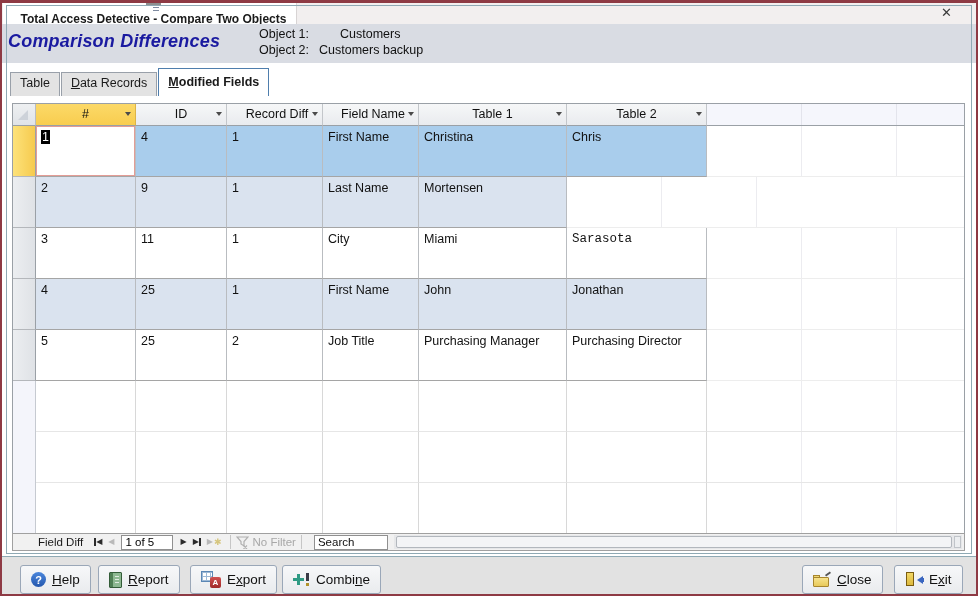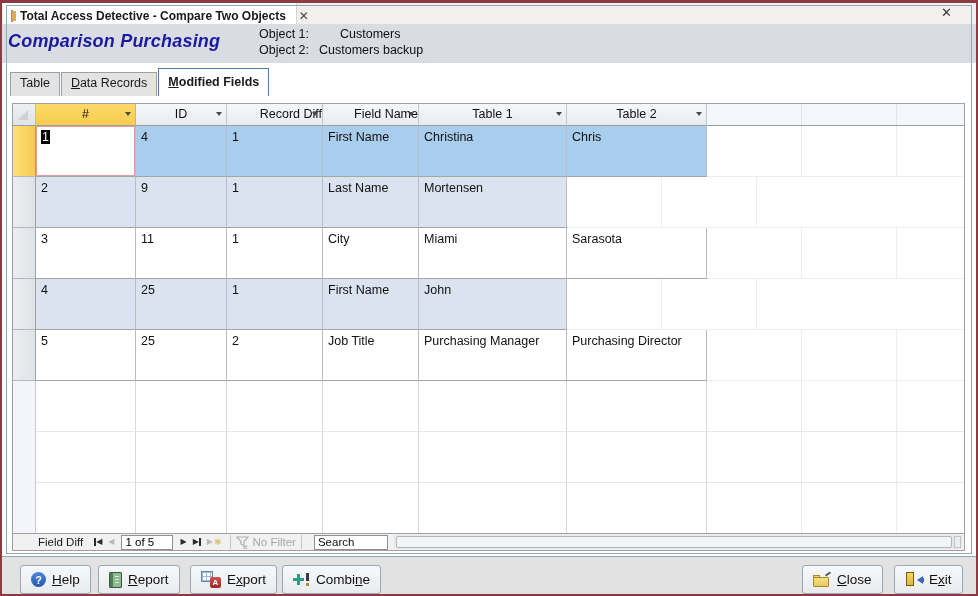--- a/index.html
+++ b/index.html
@@ -5,21 +5,21 @@
   * { margin:0; padding:0; box-sizing:border-box; }
   html,body { width:978px; height:596px; font-family:"Liberation Sans", sans-serif; }
   .window { position:relative; width:978px; height:596px; background:#fff;
             border:2px solid #8e3a44; border-top:3px solid #8e3a44; overflow:hidden; }
   .inner-frame { position:absolute; left:4px; top:2px; right:4px; height:549px;
                  border:1px solid #8fa9b4; pointer-events:none; }
 
   
   .titlerow { position:absolute; left:0; top:0; width:974px; height:21px; background:#f2efef; }
   .titletab { position:absolute; left:1px; top:0; width:294px; height:25px; background:#fff;
-              border-right:1px solid #d8d4d4; display:flex; align-items:center; gap:7px; padding-left:8px; }
+              border-right:1px solid #d8d4d4; display:flex; align-items:center; gap:7px; padding-left:8px;flex-direction:column; }
   .app-icon { width:15px; height:12px; border:1px solid #8f8f8f; background:#fafafa; position:relative; }
   .app-icon::before { content:""; position:absolute; left:0; top:0; bottom:0; width:4px; background:#e2aa52; }
   .app-icon::after { content:""; position:absolute; left:6px; right:1px; top:3px; height:5px;
        background:linear-gradient(#7e8aa0 1px, transparent 1px, transparent 3px, #7e8aa0 3px, #7e8aa0 4px, transparent 4px); }
   .titletext { font-size:12px; font-weight:bold; color:#1a1a1a; white-space:nowrap; }
   .tab-close { margin-left:6px; font-size:12px; color:#444; cursor:default; }
   .win-close { position:absolute; right:24px; top:2px; font-size:13px; color:#3a3a3a; }
 
   
   .band { position:absolute; left:0; top:21px; width:974px; height:39px; background:#d9dce3; }
@@ -39,21 +39,21 @@
   .grid { position:absolute; left:10px; top:100px; width:953px; height:430px;
           border:1px solid #9aa0a6; border-bottom:none; background:#fff; overflow:hidden; }
   .ghead { display:flex; height:22px; }
   .hsel { width:23px; border-right:1px solid #b9bcc0; border-bottom:1px solid #9aa0a6;
           background:linear-gradient(#eef0f2,#e0e3e7); position:relative; }
   .hsel .selall { position:absolute; left:5px; top:6px; width:0; height:0;
                   border-bottom:10px solid #cdd2d9; border-left:10px solid transparent; }
   .hcell { position:relative; border-right:1px solid #c3c6ca; border-bottom:1px solid #9aa0a6;
            background:linear-gradient(#f6f7f8,#e9ebee); font-size:12.5px; color:#111;
            padding-top:3px; text-align:center; cursor:default; }
-  .hcell.left { text-align:right; padding-left:5px; }
+  .hcell.left { text-align:center; padding-left:5px; }
   .hcell.gold { background:linear-gradient(#fcd968,#f8cd4f); border-right-color:#dcb448; }
   .drop { position:absolute; right:4px; top:8px; width:0; height:0;
           border-top:4px solid #4a4a4a; border-left:3.5px solid transparent; border-right:3.5px solid transparent; }
   .hrest { flex:1; background:#f5f6fc; border-bottom:1px solid #9aa0a6; position:relative; }
   .hrest::before, .hrest::after { content:""; position:absolute; top:0; bottom:0; width:1px; background:#e3e4ec; }
   .hrest::before { left:94px; } .hrest::after { left:189px; }
 
   .grow { display:flex; height:51px; }
   .rsel { width:23px; border-right:1px solid #9aa0a6; border-bottom:1px solid #b4b7bb;
           background:linear-gradient(90deg,#eceef1,#dfe2e6); }
@@ -140,21 +140,21 @@
   <div class="titlerow">
     <div class="titletab">
       <span class="app-icon"></span>
       <span class="titletext">Total Access Detective - Compare Two Objects</span>
       <span class="tab-close">✕</span>
     </div>
     <span class="win-close">✕</span>
   </div>
 
   <div class="band">
-    <span class="band-title">Comparison Purchasing</span>
+    <span class="band-title">Comparison Differences</span>
     <div class="objline obj1">
       <span>Object 1:</span>
       <span>Customers</span>
     </div>
     <div class="objline obj2">
       <span>Object 2:</span>
       <span>Customers backup</span>
     </div>
   </div>
 
@@ -196,30 +196,31 @@
         <div class="cell" style="width: 148px;">Mortensen</div>
         <div class="crest"></div>
       </div>
       <div class="grow">
         <div class="rsel"></div>
         <div class="cell" style="width: 100px;">3</div>
         <div class="cell" style="width: 91px;">11</div>
         <div class="cell" style="width: 96px;">1</div>
         <div class="cell" style="width: 96px;">City</div>
         <div class="cell" style="width: 148px;">Miami</div>
-        <div class="cell" style="width: 140px;">Sarasota</div>
+        <div class="cell" style="width: 140px; font-family: Liberation Mono, monospace;">Sarasota</div>
         <div class="crest"></div>
       </div>
       <div class="grow shade">
         <div class="rsel"></div>
         <div class="cell" style="width: 100px;">4</div>
         <div class="cell" style="width: 91px;">25</div>
         <div class="cell" style="width: 96px;">1</div>
         <div class="cell" style="width: 96px;">First Name</div>
         <div class="cell" style="width: 148px;">John</div>
+        <div class="cell" style="width: 140px;">Jonathan</div>
         <div class="crest"></div>
       </div>
       <div class="grow">
         <div class="rsel"></div>
         <div class="cell" style="width: 100px;">5</div>
         <div class="cell" style="width: 91px;">25</div>
         <div class="cell" style="width: 96px;">2</div>
         <div class="cell" style="width: 96px;">Job Title</div>
         <div class="cell" style="width: 148px;">Purchasing Manager</div>
         <div class="cell" style="width: 140px;">Purchasing Director</div>

